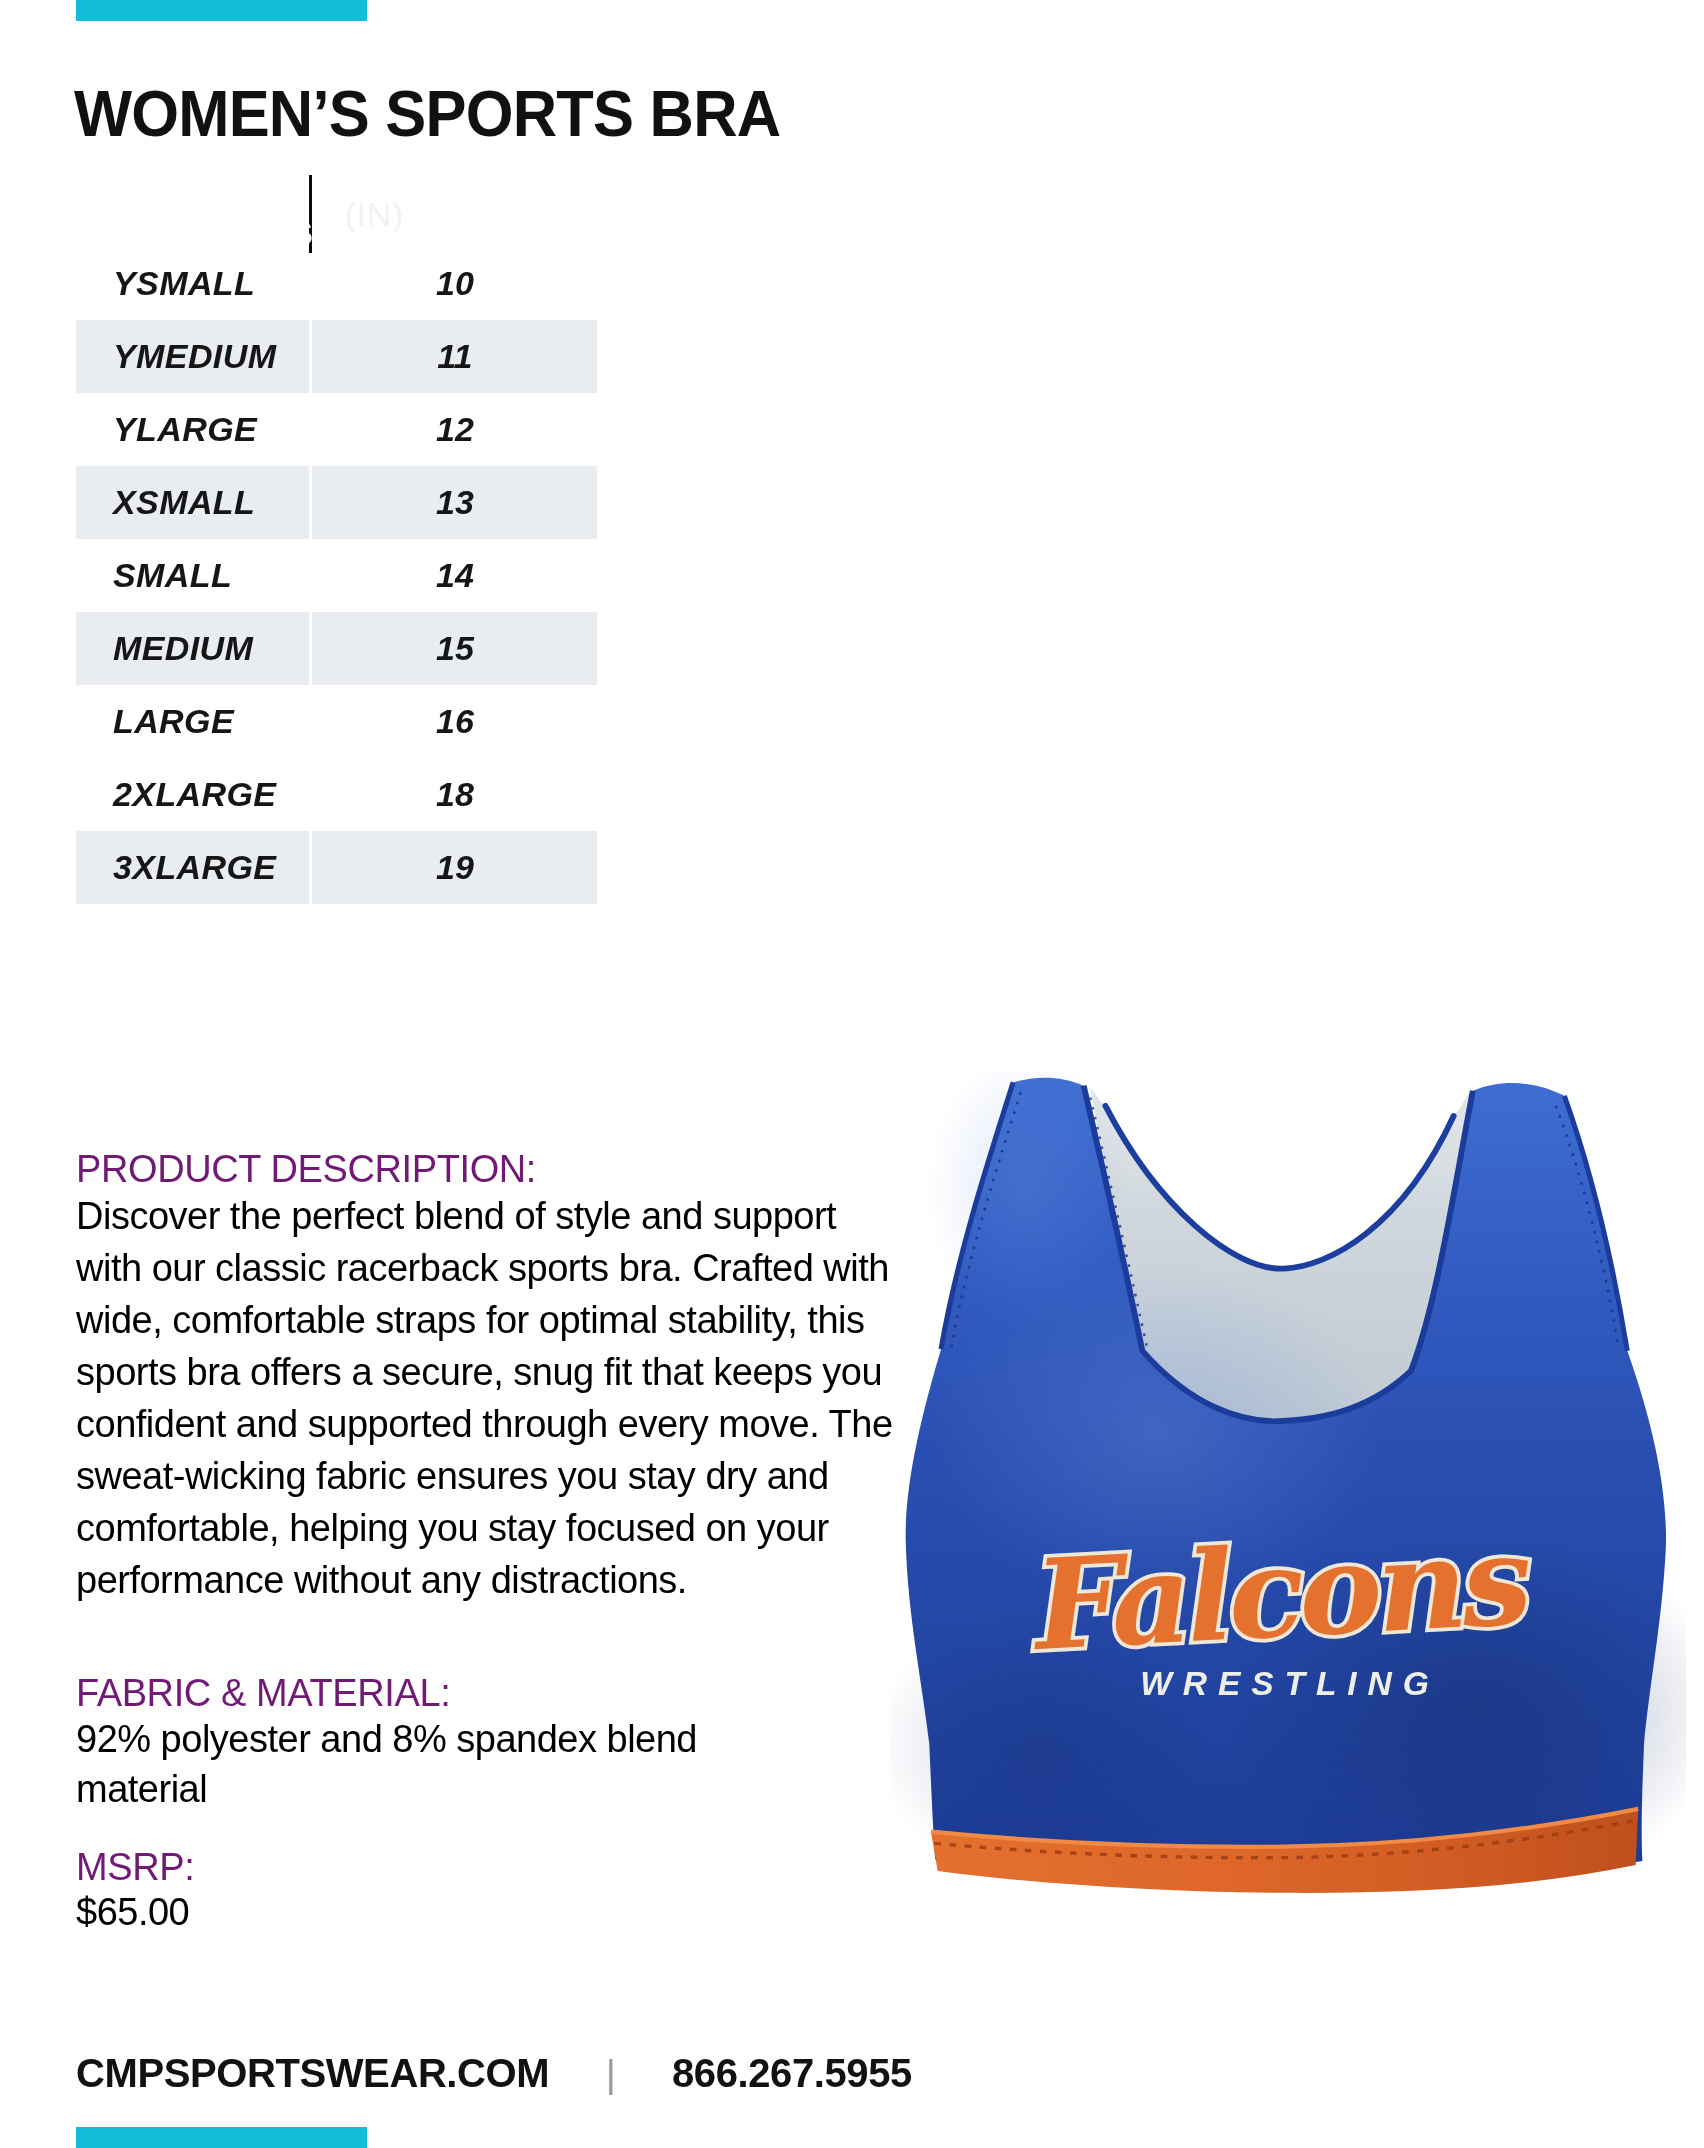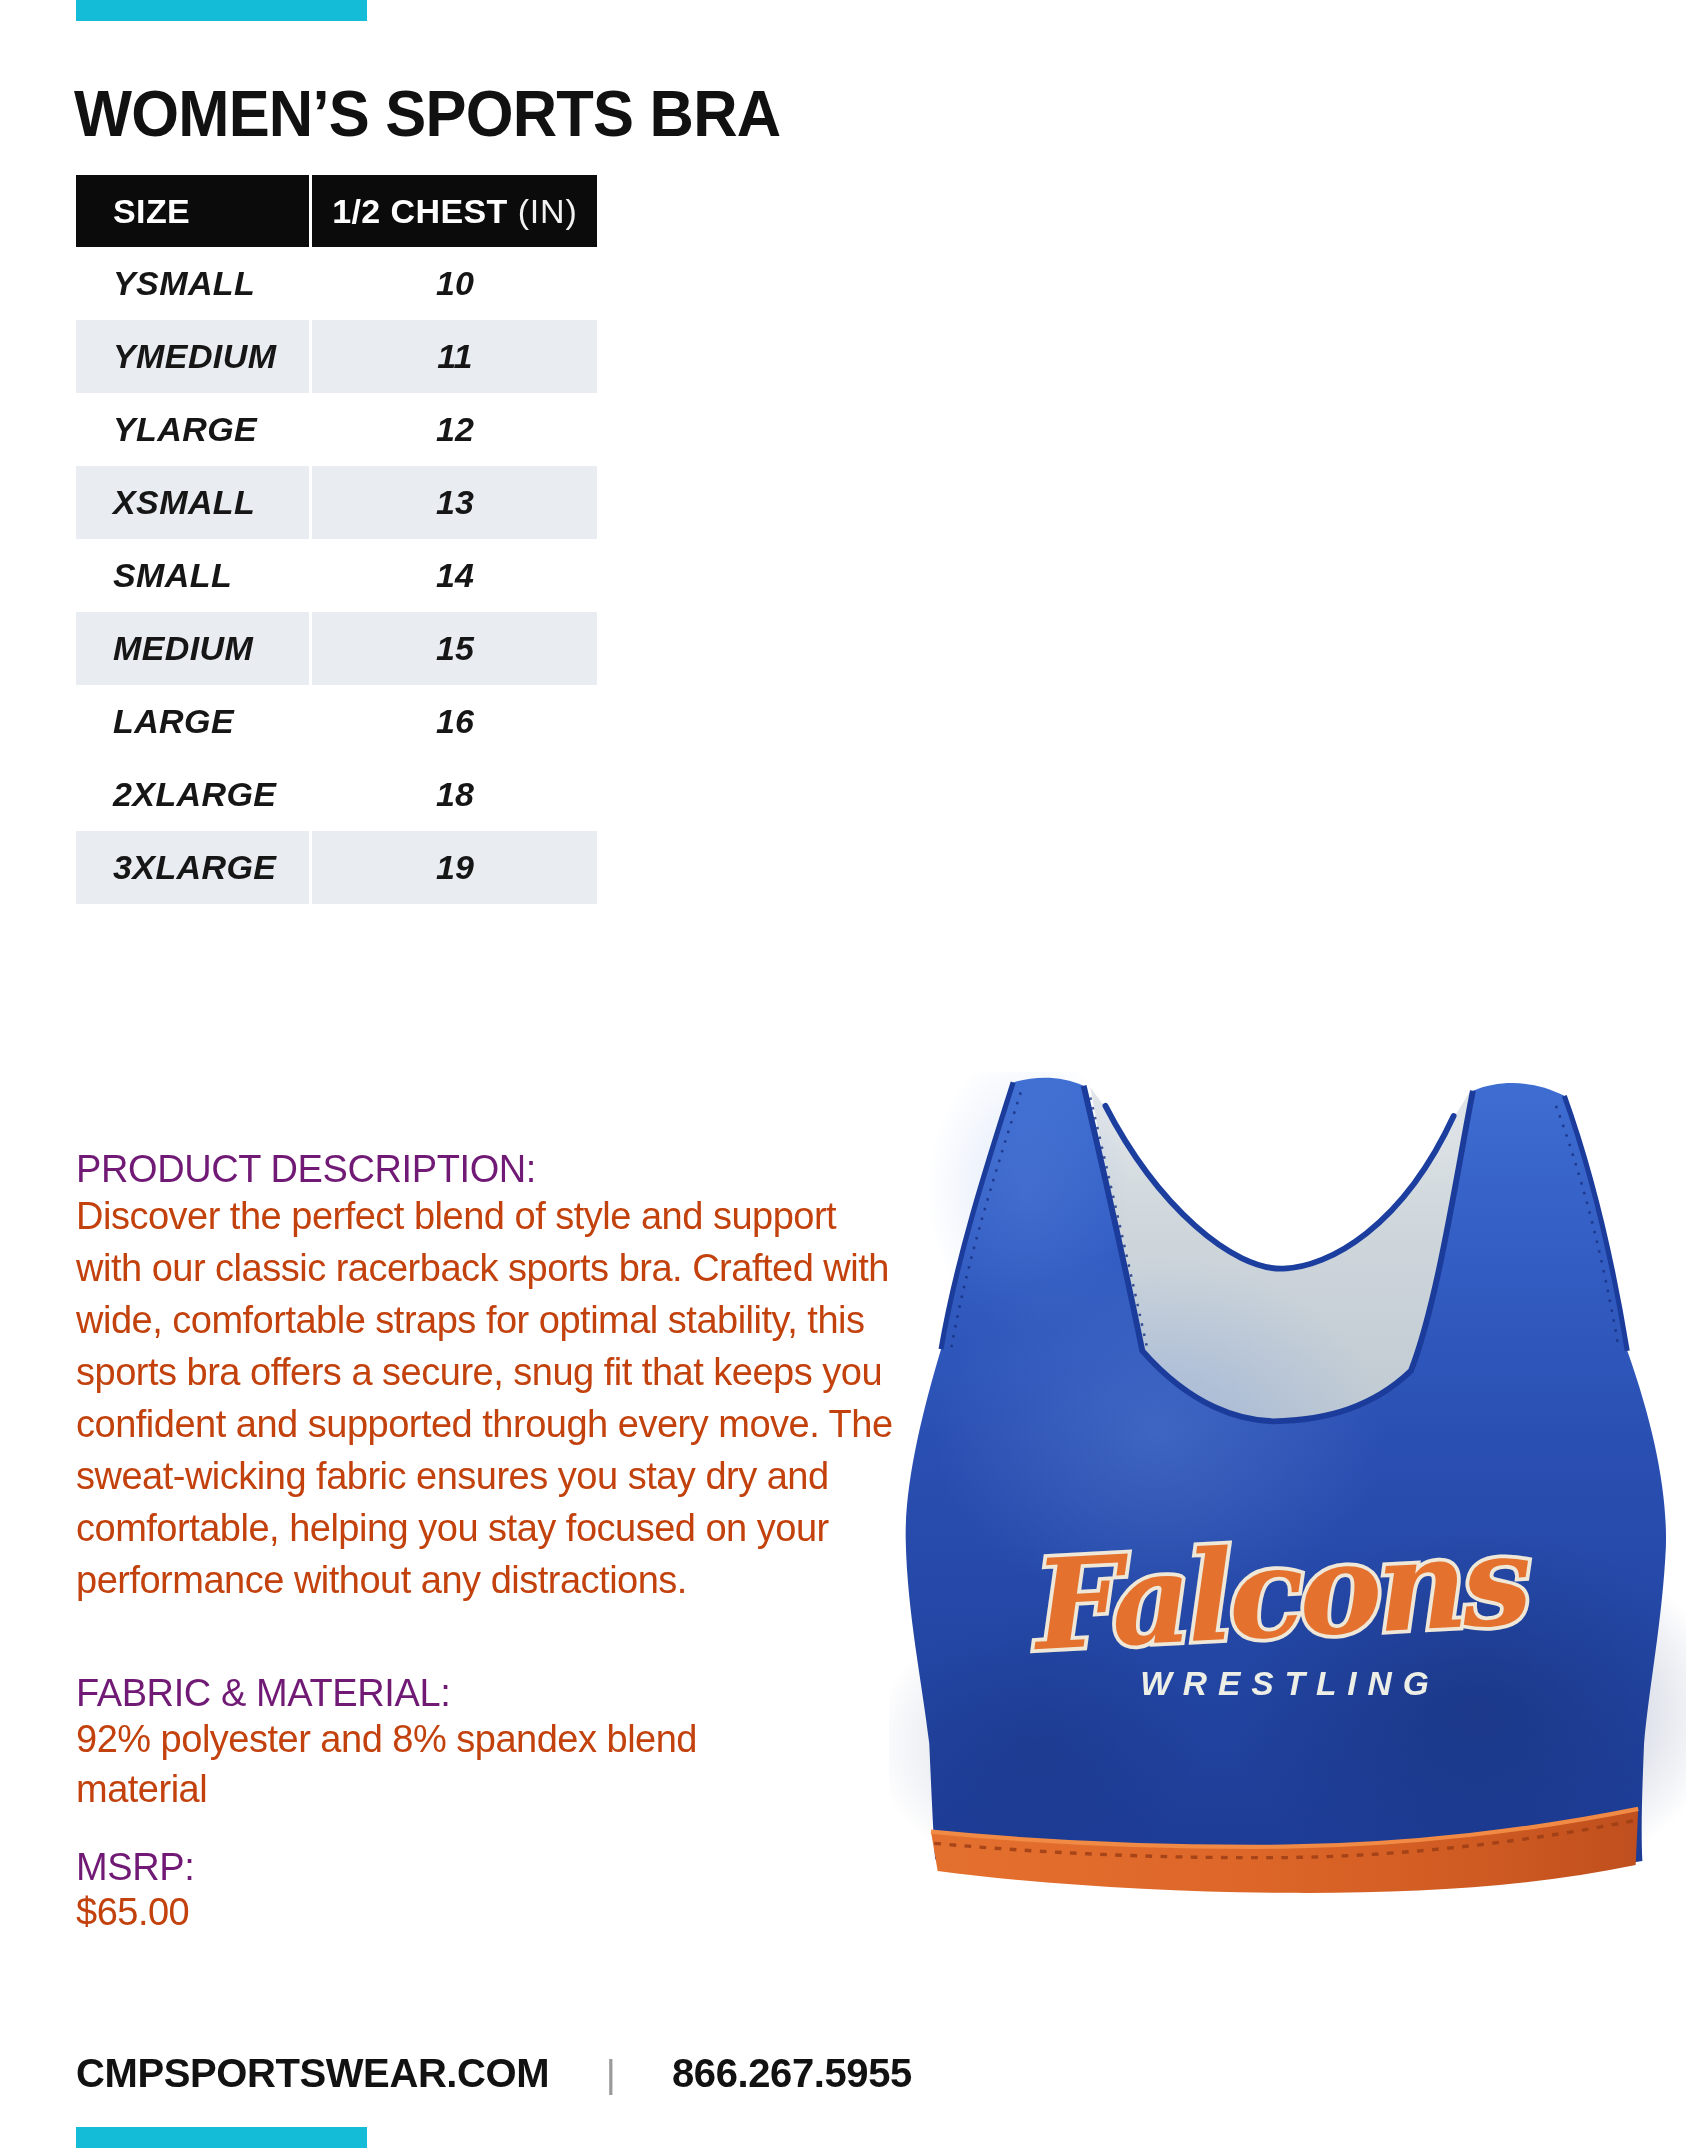--- a/index.html
+++ b/index.html
@@ -23,21 +23,21 @@
   .t-head .hc2 .light{font-weight:400;color:#f2f2f2;margin-left:10px;letter-spacing:0.8px;}
   .t-row{display:grid;grid-template-columns:233px 3.4px 285px;height:73px;font-style:italic;}
   .t-row .cell{display:flex;align-items:center;font-weight:700;font-size:34px;color:#161616;}
   .t-row .c1{padding-left:37px;letter-spacing:0.4px;}
   .t-row .c2{justify-content:center;}
   .t-row.alt .cell{background:var(--alt-row,#e9edf2);}
 
   
   .sec-heading{position:absolute;left:76px;font-size:38px;font-weight:400;color:#701a75;
                letter-spacing:-0.4px;white-space:nowrap;}
-  .sec-body{position:absolute;left:76px;font-size:38px;font-weight:400;color:#c2410c;
+  .sec-body{position:absolute;left:76px;font-size:38px;font-weight:400;color:#000000;
             letter-spacing:-0.5px;line-height:52px;}
   #desc-heading{top:1148px;}
   #desc-body{top:1190px;width:827px;}
   #fabric-heading{top:1672px;}
   #fabric-body{top:1714px;width:671px;line-height:50px;}
   #msrp-heading{top:1846px;}
   #msrp-value{top:1886px;}
 
   
   #footer{position:absolute;left:76px;top:2051px;font-size:40px;font-weight:700;color:#121212;
@@ -51,21 +51,20 @@
 <body>
 
 <div id="page">
 
   <div class="accent-bar" id="accent-top"></div>
 
   <div id="page-title">WOMEN’S SPORTS BRA</div>
 
   <div id="size-table">
     <div class="t-head">
-      <div class="hc hc1">SIZE</div>
       <div></div>
       <div class="hc hc2">
         <span class="bold">1/2 CHEST</span>
         <span class="light">(IN)</span>
       </div>
     </div>
     <div id="table-rows">
         <div class="t-row">
           <div class="cell c1">YSMALL</div>
           <div></div>

